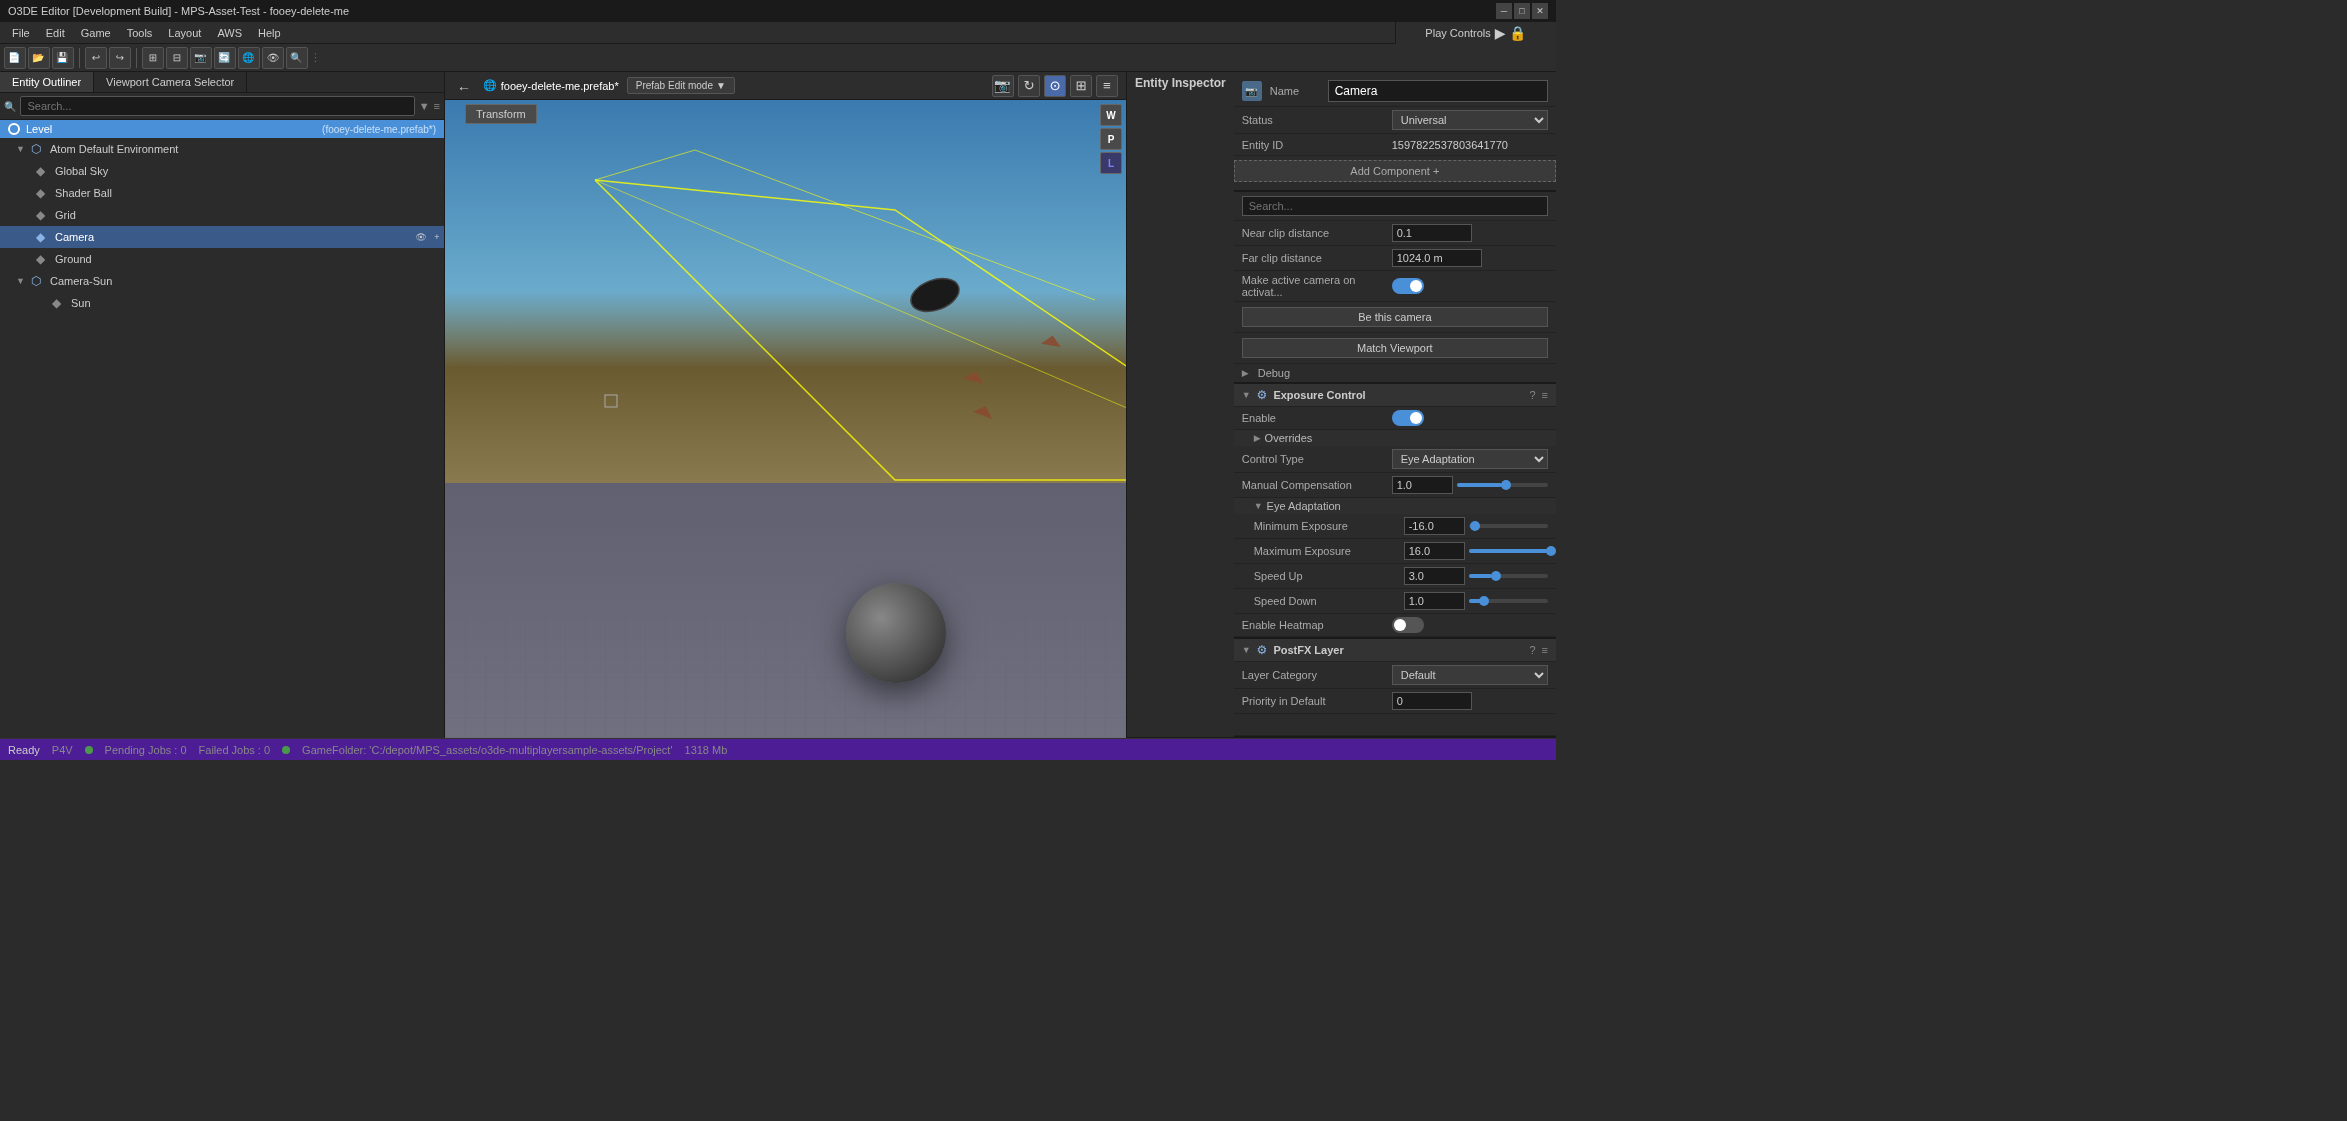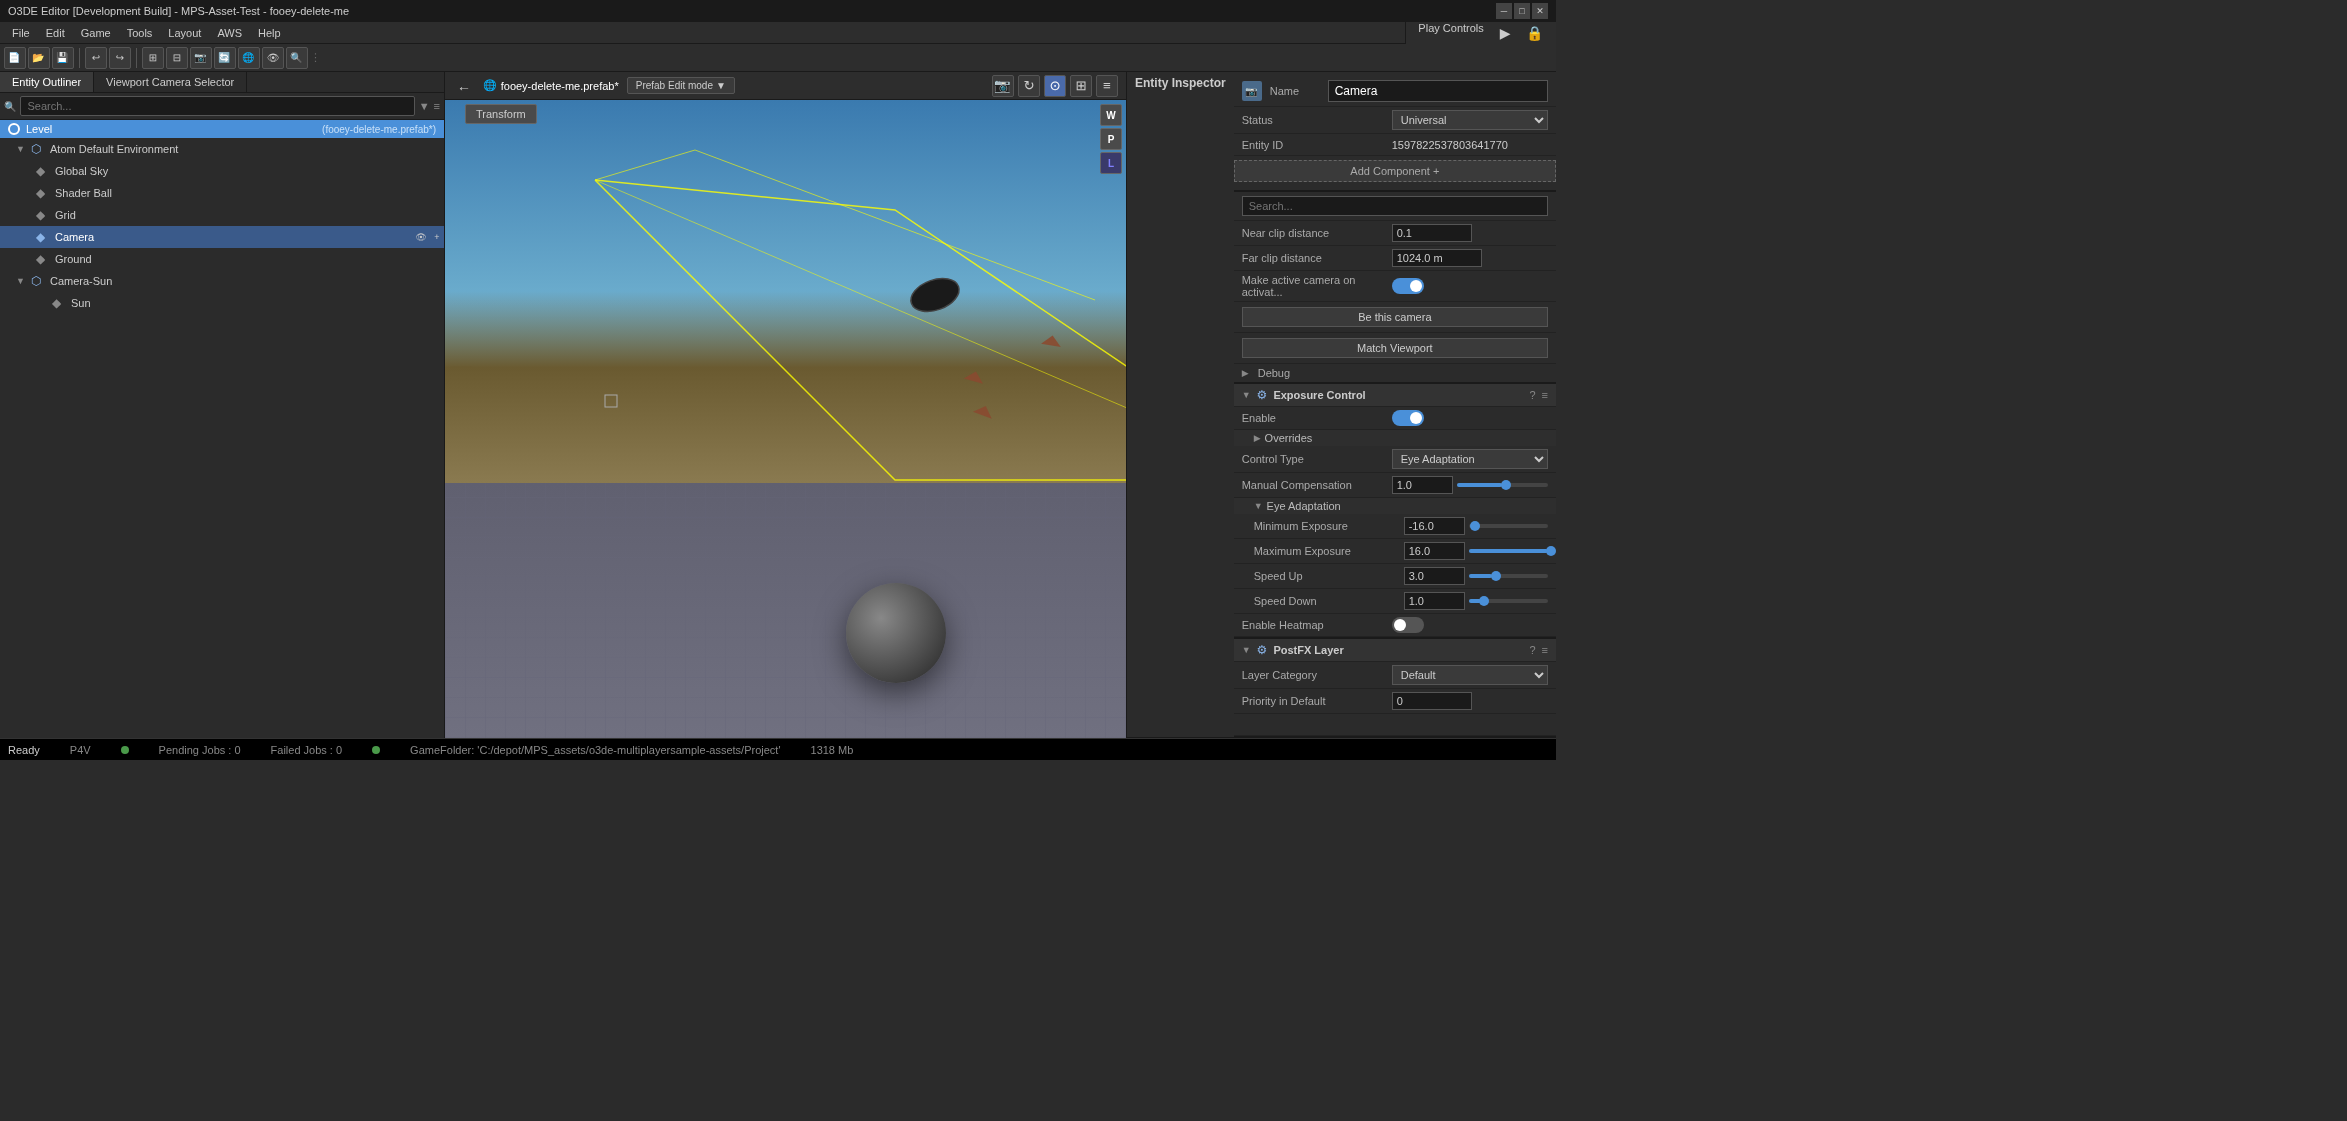--- a/index.html
+++ b/index.html
@@ -514,26 +514,26 @@
       padding: 2px 8px 2px 20px;
       background: #2e2e2e;
       cursor: pointer;
       gap: 4px;
     }
     .sub-arrow { color: #888; font-size: 9px; }
     .sub-label { color: #bbb; font-size: 11px; }
 
     
     .status-bar {
-      background: #000000;
+      background: #4c1d95;
       height: 22px;
       display: flex;
       align-items: center;
       padding: 0 8px;
-      gap: 30px;
+      gap: 12px;
       font-size: 11px;
       color: #888;
       border-top: 1px solid #333;
     }
     .status-ready { color: #ccc; }
     .status-dot { width: 8px; height: 8px; border-radius: 50%; background: #4a9a4a; display: inline-block; }
 
     
     ::-webkit-scrollbar { width: 8px; height: 8px; }
     ::-webkit-scrollbar-track { background: #1a1a1a; }
@@ -599,21 +599,21 @@
 
 <div class="menu-bar" style="position:relative;">
   <span class="menu-item">File</span>
   <span class="menu-item">Edit</span>
   <span class="menu-item">Game</span>
   <span class="menu-item">Tools</span>
   <span class="menu-item">Layout</span>
   <span class="menu-item">AWS</span>
   <span class="menu-item">Help</span>
 
-  <div style="position:absolute;right:0;top:0;background:#2d2d2d;height:22px;display:flex;padding:0 12px;gap:16px;border-left:1px solid #1a1a1a;">
+  <div style="position:absolute;right:0;top:0;background:#2d2d2d;height:22px;display:flex;align-items:center;padding:0 29px;gap:4px;border-left:1px solid #1a1a1a;">
     <span style="color:#ccc;font-size:11px;">Play Controls</span>
     <button style="background:transparent;border:none;color:#ccc;font-size:14px;cursor:pointer;">▶</button>
     <button style="background:transparent;border:none;color:#ccc;font-size:14px;cursor:pointer;">🔒</button>
   </div>
 </div>
 
 <div class="toolbar">
   <button class="toolbar-btn">📄</button>
   <button class="toolbar-btn">📂</button>
   <button class="toolbar-btn">💾</button>

